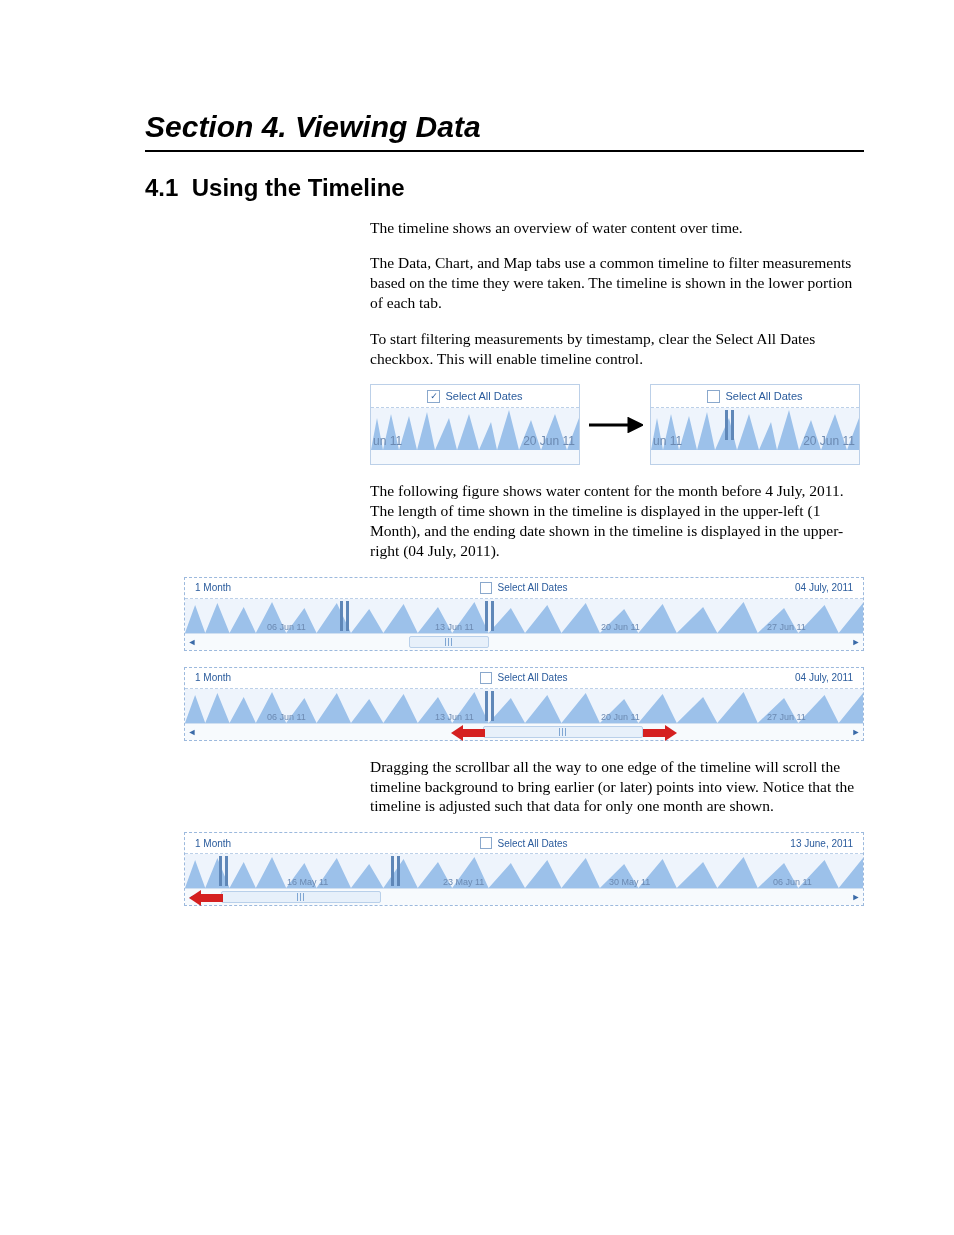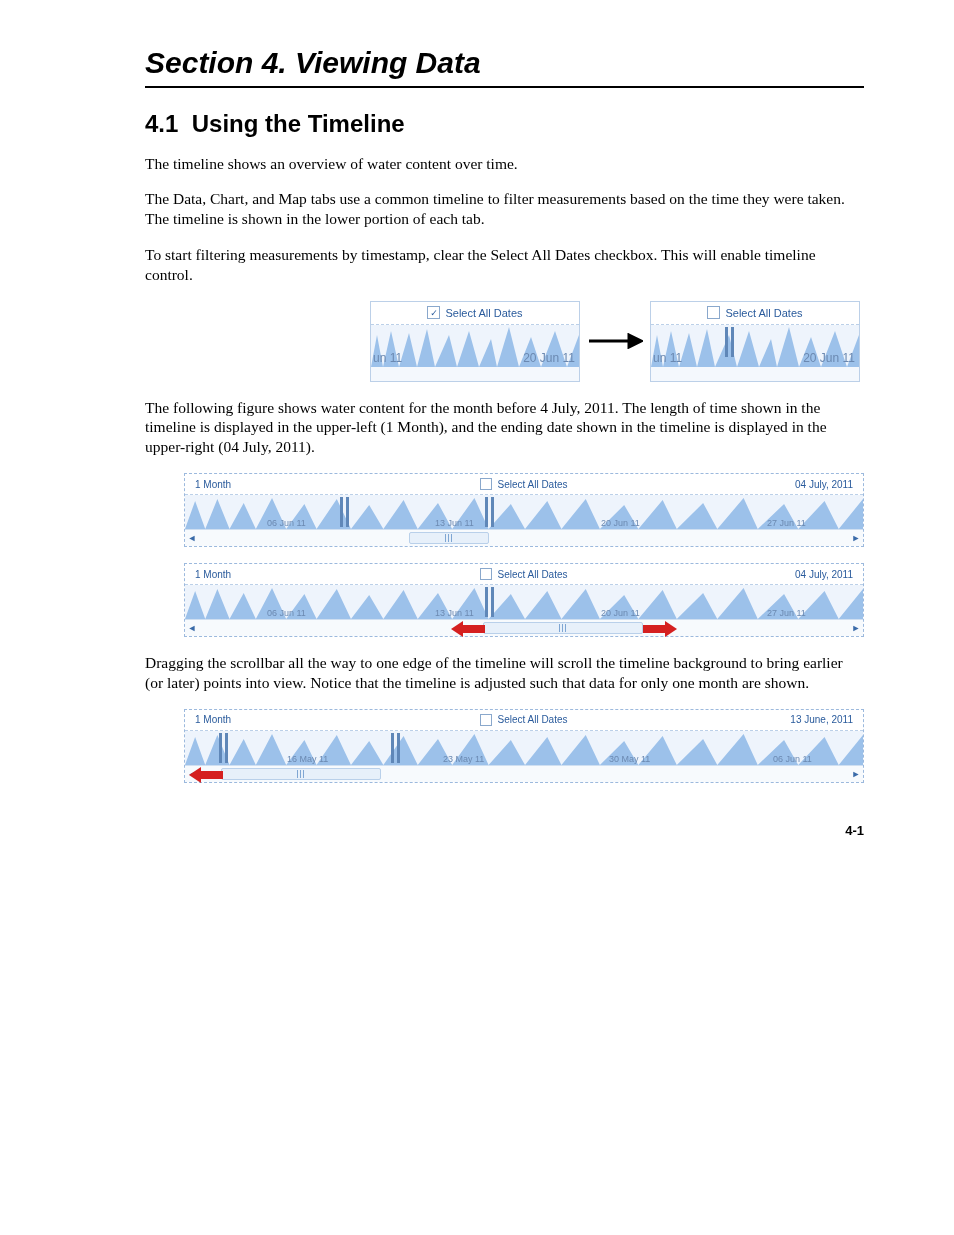--- a/index.html
+++ b/index.html
@@ -4,38 +4,39 @@
 <style>
   body {
     margin: 0;
     padding: 0;
     background: #fff;
     font-family: "Times New Roman", Times, serif;
     color: #000;
     width: 954px;
   }
   .page {
-    padding: 46px 90px 60px 145px;
+    padding: 110px 90px 60px 145px;
   }
   .section-title {
     font-family: Arial, Helvetica, sans-serif;
     font-style: italic;
     font-weight: bold;
     font-size: 30px;
     border-bottom: 2px solid #000;
     padding-bottom: 6px;
     margin-bottom: 22px;
   }
   .subsection-title {
     font-family: Arial, Helvetica, sans-serif;
     font-weight: bold;
     font-size: 24px;
     margin-bottom: 14px;
   }
   .body-text {
+    margin-left: 225px;
     font-size: 15.5px;
     line-height: 1.28;
     margin-bottom: 16px;
   }
   .figure-wrap {
     margin-left: 225px;
     margin-bottom: 16px;
   }
   .figure-full {
     margin-left: 39px;
@@ -386,15 +387,14 @@
           <svg class="red-arrow" style="left:-10px" width="34" height="16" viewBox="0 0 34 16">
             <path d="M34 4 L12 4 L12 0 L0 8 L12 16 L12 12 L34 12 Z" fill="#d52020"></path>
           </svg>
         </div>
         <span class="scroll-btn">►</span>
       </div>
     </div>
   </div>
 
 
-  <div class="page-num">4-1</div>
 
 </div>
 
 </body></html>

